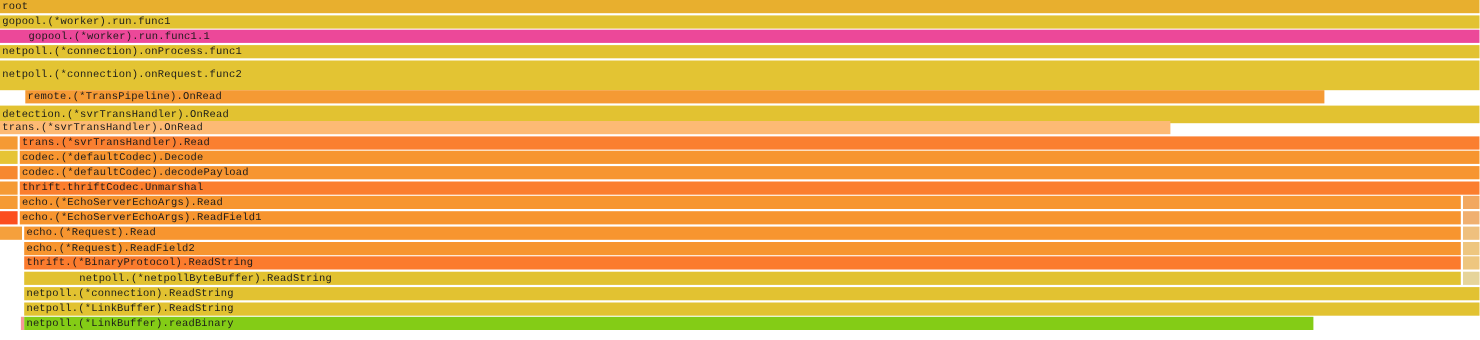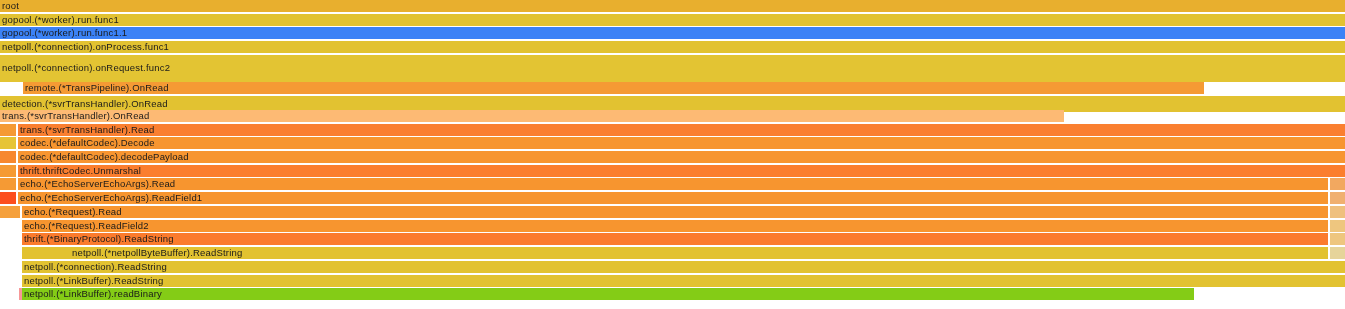--- a/index.html
+++ b/index.html
@@ -29,38 +29,38 @@
     display: flex;
     align-items: center;
     cursor: pointer;
   }
   .frame .flabel {
     font-size: 9.5px;
     line-height: 12px;
     color: #1a1a1a;
     padding-left: 2px;
     letter-spacing: 0.02em;
-    font-family: Liberation Sans, sans-serif;
+    font-family: Liberation Mono, monospace;
     pointer-events: none;
     overflow: hidden;
     white-space: nowrap;
     text-overflow: clip;
   }
 </style>
 </head>
 <body>
 
 <div id="flamegraph">
     <div class="frame" style="left: 0px; top: 0px; width: 1345px; height: 12px; background: rgb(232, 175, 46);">
       <span class="flabel">root</span>
     </div>
     <div class="frame" style="left: 0px; top: 13.73px; width: 1345px; height: 12px; background: rgb(226, 194, 49);">
       <span class="flabel">gopool.(*worker).run.func1</span>
     </div>
-    <div class="frame" style="left: 0px; top: 27.46px; width: 1345px; height: 12px; background: #3b82f6;">
+    <div class="frame" style="left: 0px; top: 27.46px; width: 1345px; height: 12px; background: #ec4899; padding-left: 24px;">
       <span class="flabel">gopool.(*worker).run.func1.1</span>
     </div>
     <div class="frame" style="left: 0px; top: 41.19px; width: 1345px; height: 12px; background: rgb(226, 194, 49);">
       <span class="flabel">netpoll.(*connection).onProcess.func1</span>
     </div>
     <div class="frame" style="left: 0px; top: 54.92px; width: 1345px; height: 27px; background: rgb(227, 196, 51);">
       <span class="flabel">netpoll.(*connection).onRequest.func2</span>
     </div>
     <div class="frame" style="left: 0px; top: 82.38px; width: 1181px; height: 12px; background: rgb(245, 154, 52); margin-left: 23px;">
       <span class="flabel">remote.(*TransPipeline).OnRead</span>

